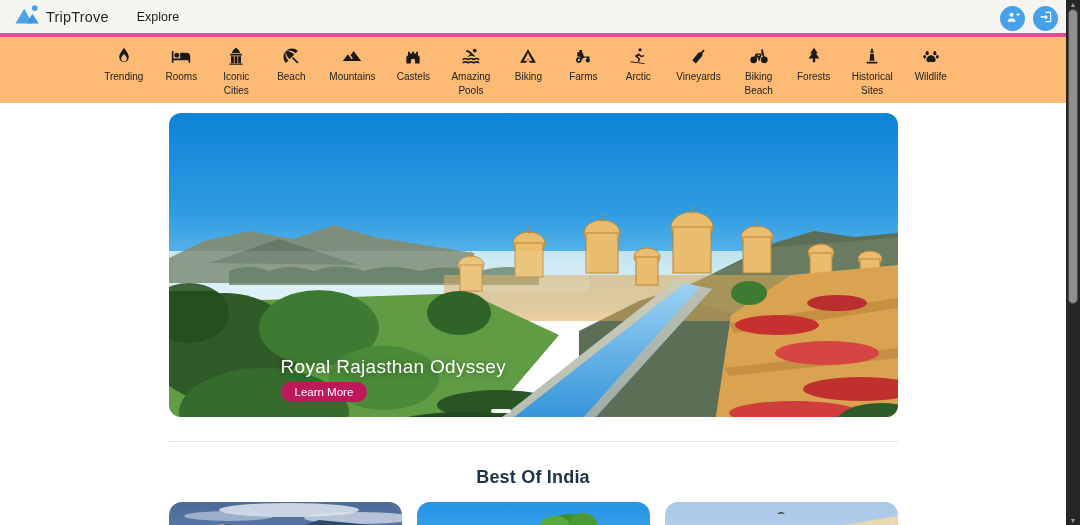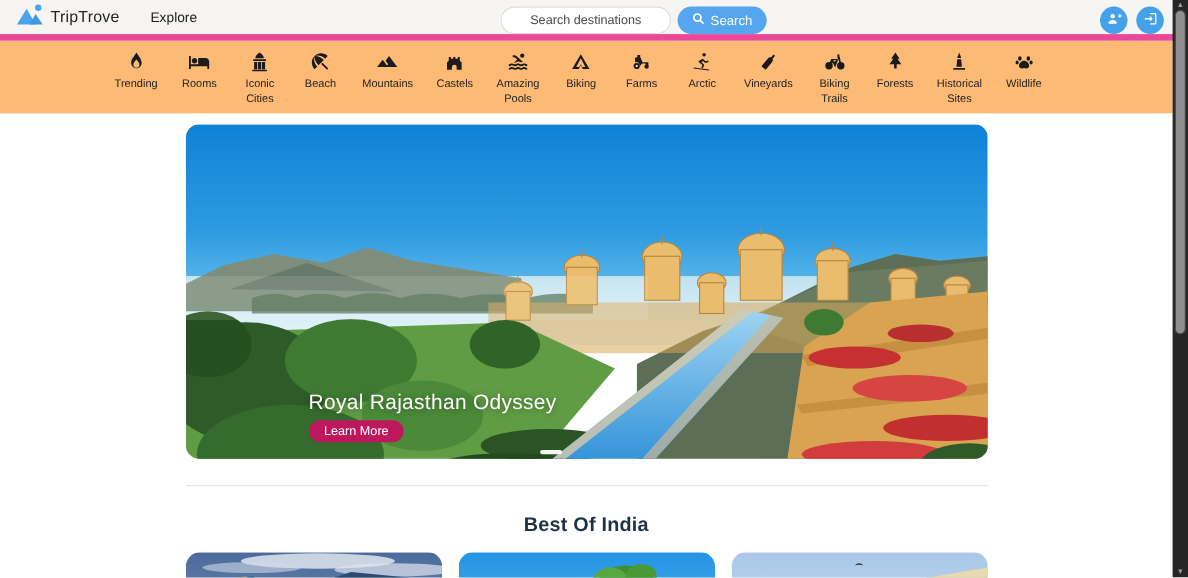--- a/index.html
+++ b/index.html
@@ -1,21 +1,21 @@
 <!DOCTYPE html>
 <html><head>
 <meta charset="utf-8">
 <style>
   * { margin:0; padding:0; box-sizing:border-box; }
   html,body { width:1080px; height:525px; overflow:hidden; background:#fff;
               font-family:"Liberation Sans", sans-serif; }
   body { position:relative; }
 
   
-  .navbar { height:37px; background:#f7f5f2; border-bottom:6px solid #ec4899;
+  .navbar { height:37px; background:#f7f5f2; border-bottom:4px solid #ec4899;
             display:flex; align-items:center; padding:0 14px; position:relative; z-index:2;}
   .logo { display:flex; align-items:center; gap:5px; cursor:pointer; }
   .logo-name { font-size:14.5px; color:#262626; letter-spacing:.2px; }
   .nav-explore { margin-left:28px; font-size:12.5px; color:#1b1b1b; cursor:pointer; }
   .nav-center { position:absolute; left:455px; top:6px; display:flex; gap:6px; align-items:center; }
   .search-pill { width:155px; height:25px; background:#fff; border:1px solid #ddd;
                  border-radius:13px; font-size:11.5px; color:#4a4a4a; text-align:center; outline:none; }
   .search-pill::placeholder { color:#4a4a4a; }
   .search-btn { height:25px; padding:0 13px; border:none; border-radius:13px; background:#55a6ee;
                 color:#fff; font-size:12px; display:flex; align-items:center; gap:5px; cursor:pointer; }
@@ -69,32 +69,20 @@
       <svg width="27" height="21" viewBox="0 0 32 26">
         <circle cx="25" cy="5" r="3.6" fill="#4aa4ec"></circle>
         <path d="M1 24 L12 6 L22 24 Z" fill="#4aa4ec"></path>
         <path d="M15 24 L22 12 L30 24 Z" fill="#3f97e0"></path>
       </svg>
     </span>
     <span class="logo-name">TripTrove</span>
   </div>
   <span class="nav-explore">Explore</span>
 
-  <div class="nav-center">
-    <input class="search-pill" placeholder="Search destinations" style="">
-    <button class="search-btn">
-      <span>
-        <svg width="12" height="12" viewBox="0 0 24 24" fill="none" stroke="#fff" stroke-width="3">
-          <circle cx="10" cy="10" r="6.5"></circle>
-            <path d="M15 15l6 6"></path>
-        </svg>
-      </span>
-      <span>Search</span>
-    </button>
-  </div>
 
   <div class="nav-right">
     <button class="circle-btn">
       <span>
         <svg viewBox="0 0 24 24" width="14" height="14" fill="#fff">
           <circle cx="9.5" cy="8" r="3.4"></circle>
           <path d="M3 19.5c0-3.3 2.9-5.4 6.5-5.4s6.5 2.1 6.5 5.4v.5H3v-.5z"></path>
           <path d="M17.6 7h2.2V4.8h1.7V7h2.2v1.7h-2.2v2.2h-1.7V8.7h-2.2z"></path>
         </svg>
       </span>
@@ -198,21 +186,21 @@
       <span class="cat-label">Vineyards</span>
     </div>
 
     <div class="cat-item">
       <span class="cat-icon"><svg viewBox="0 0 24 24" fill="none" stroke="#1b1b1b" stroke-width="1.5">
             <circle cx="5.6" cy="16.6" r="3.3"></circle>
             <circle cx="18.4" cy="16.6" r="3.3"></circle>
             <path d="M5.6 16.6 8.6 9.8h6.1M9 9.8l3.2 6.8 2.6-6.9M14.6 6.9h2l1.8 9.7"></path>
             <circle cx="15.8" cy="5.2" r="1.2" fill="#1b1b1b" stroke="none"></circle>
           </svg></span>
-      <span class="cat-label">Biking Trails</span>
+      <span class="cat-label">Biking Beach</span>
     </div>
 
     <div class="cat-item">
       <span class="cat-icon"><svg viewBox="0 0 24 24">
             <path d="M12 2 7.4 9h2.3l-4.2 6h5.1v4.4h2.8V15h5.1l-4.2-6h2.3L12 2z"></path>
           </svg></span>
       <span class="cat-label">Forests</span>
     </div>
 
     <div class="cat-item">

